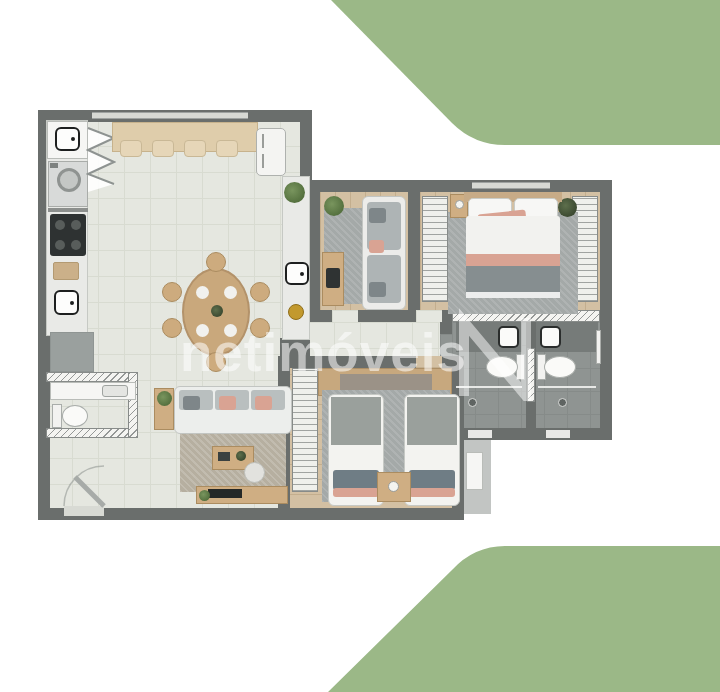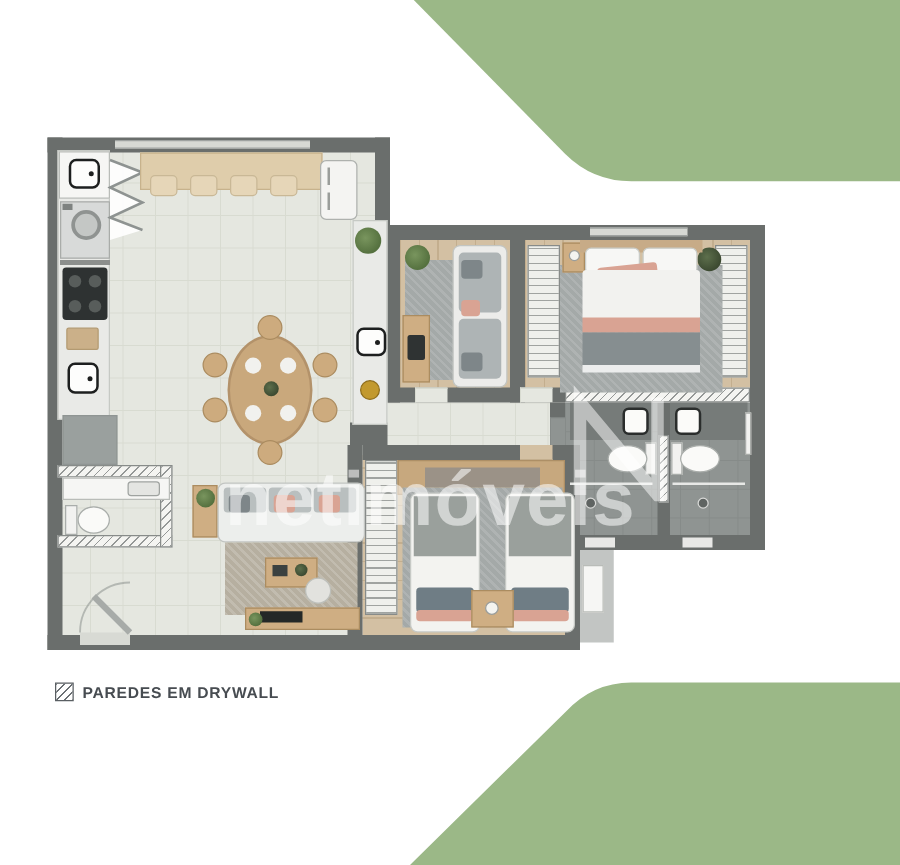--- a/index.html
+++ b/index.html
@@ -38,22 +38,22 @@
   .sinksq{background:#fdfdfc;border:2.5px solid #1d1f1f;border-radius:6px;}
   .sinksq::after{content:"";position:absolute;right:3px;top:50%;width:4px;height:4px;margin-top:-2px;
                  border-radius:50%;background:#1d1f1f;}
   .chair{width:20px;height:20px;border-radius:50%;background:#cdab7e;border:1px solid #ab8c60;}
   .plant{border-radius:50%;background:radial-gradient(circle at 40% 40%, #79955e, #55713f 70%);}
   .plantd{border-radius:50%;background:radial-gradient(circle at 40% 40%, #5d6f4c, #3c4a31 70%);}
   .cush{background:var(--cushion);border-radius:3px;}
   .cushs{background:var(--salmon);border-radius:3px;}
   .toilet-bowl{background:#fafaf8;border:1px solid #a9adaa;border-radius:50%;}
   .toilet-tank{background:#f2f2f0;border:1px solid #a9adaa;}
-  .watermark{color:var(--watermark);font-weight:bold;font-size:61px;letter-spacing:1px;line-height:1;
-             white-space:nowrap;margin-top:43px;}
+  .watermark{color:var(--watermark);font-weight:bold;font-size:53px;letter-spacing:1px;line-height:1;
+             white-space:nowrap;}
   .legend-row{display:flex;align-items:center;gap:7px;}
   .legend-key{width:13px;height:13px;border:1.5px solid #5a5f63;background:#fff;
               background-image:repeating-linear-gradient(135deg, #6a6f73 0 1px, transparent 1px 4.5px);}
   .legend-label{font-size:12.5px;color:var(--legend-text);letter-spacing:.6px;font-weight:bold;}
 </style>
 </head>
 <body>
 
 <div class="canvas">
 
@@ -243,18 +243,14 @@
   <svg class="abs" style="left:62px;top:464px" width="44" height="44" viewBox="0 0 44 44">
     <path d="M2,42 A40,40 0 0 1 42,2" fill="none" stroke="rgba(140,145,142,.55)" stroke-width="1.5"></path>
     <line x1="42" y1="42" x2="13" y2="13" stroke="#a7aba8" stroke-width="5"></line>
   </svg>
 
   <div class="abs watermark" style="left:180px;top:326px">netimóveis</div>
   <svg class="abs" style="left:452px;top:306px" width="90" height="95" viewBox="0 0 90 95">
     <polyline points="12,90 12,16 74,90 74,12" fill="none" stroke="rgba(255,255,255,0.5)" stroke-width="10" stroke-linejoin="miter"></polyline>
   </svg>
 
-  <div class="abs legend-row" style="left:44px;top:546px">
-    <span class="legend-key"></span>
-    <span class="legend-label">PAREDES EM DRYWALL</span>
-  </div>
 
 </div>
 
 </body></html>

